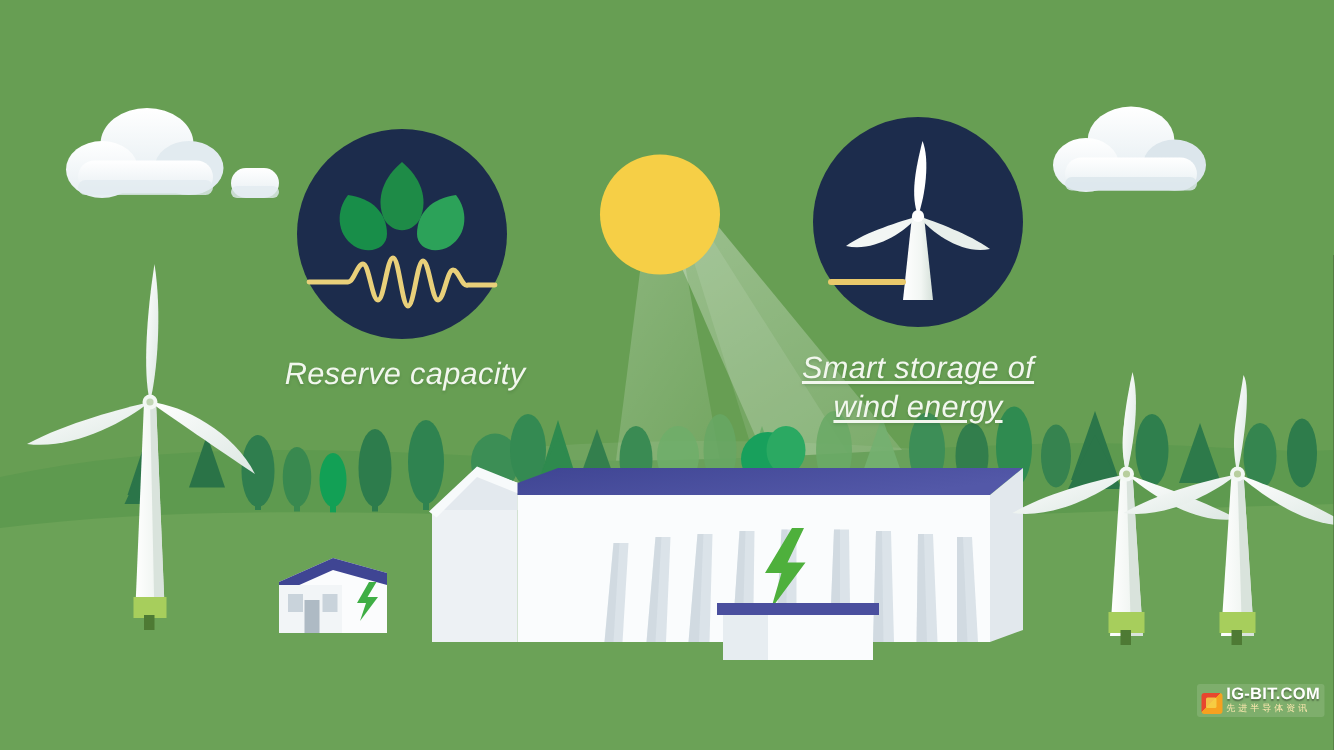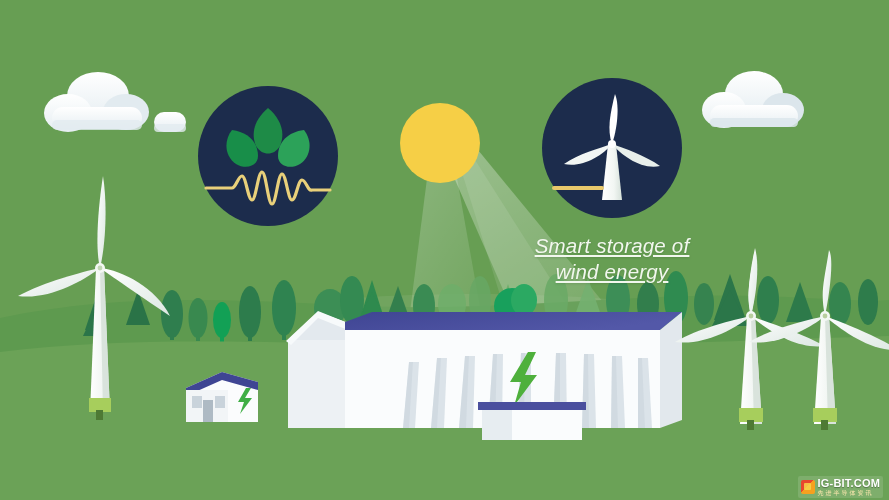--- a/index.html
+++ b/index.html
@@ -24,22 +24,22 @@
     line-height:1.28;
     white-space:pre-line;
     text-shadow:0 1px 2px rgba(30,60,20,.18);
     user-select:none;
   }
   #label-reserve{left:170px;top:237px;width:200px;}
   #label-smart{left:512px;top:233px;width:200px;text-decoration:underline;}
 
   
   .watermark{
-    position:absolute;right:6px;bottom:2px;
-    display:flex;align-items:center;gap:3px;
+    position:absolute;right:6px;bottom:22px;
+    display:flex;align-items:flex-end;gap:3px;
     padding:2px 3px;
     background:rgba(255,255,255,.13);
     border-radius:2px;
   }
   .wm-mark{
     width:14px;height:14px;flex:0 0 14px;
     background:
       linear-gradient(135deg,#E8462E 0%,#E8462E 45%,#F6A11F 46%,#F6A11F 100%);
     border-radius:2px;
     position:relative;
@@ -288,20 +288,21 @@
         <path d="M0,0 C5,-14 8,-38 3,-50 C-2,-30 -5,-14 0,0 Z" fill="#FFFFFF"></path>
         <path d="M0,0 C-12,4 -34,10 -48,20 C-30,24 -10,12 0,0 Z" fill="#F2F6F4"></path>
         <path d="M0,0 C12,4 34,12 48,22 C30,26 10,12 0,0 Z" fill="#E8EFEB"></path>
         <circle cx="0" cy="0" r="4" fill="#FFFFFF"></circle>
       </g>
 
       <rect x="552" y="186" width="52" height="4" rx="2" fill="#E9C96B"></rect>
     </g>
   </svg>
 
+  <div class="label" id="label-reserve">Reserve capacity</div>
 
   <div class="label" id="label-smart">Smart storage of
 wind energy</div>
 
   <div class="watermark">
     <div class="wm-mark"></div>
     <div class="wm-text">
       <div class="wm-main">IG-BIT.COM</div>
       <div class="wm-sub">先进半导体资讯</div>
     </div>

